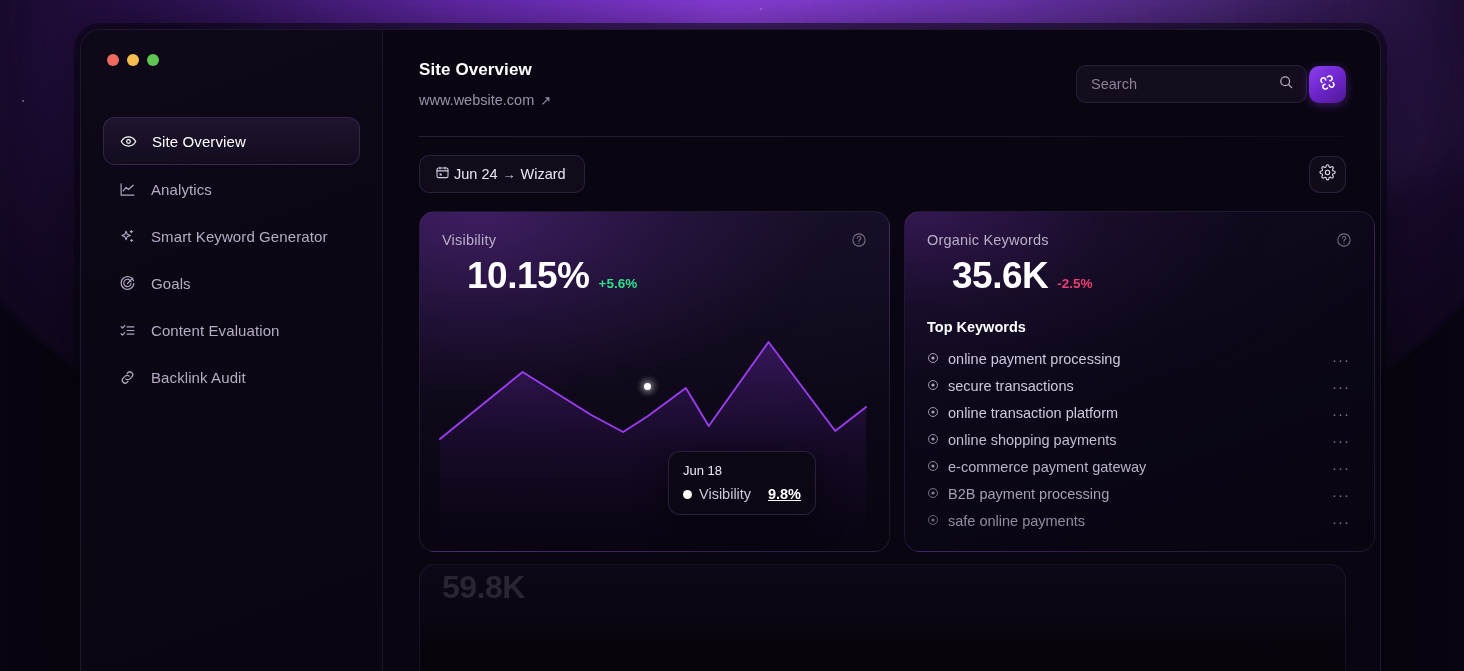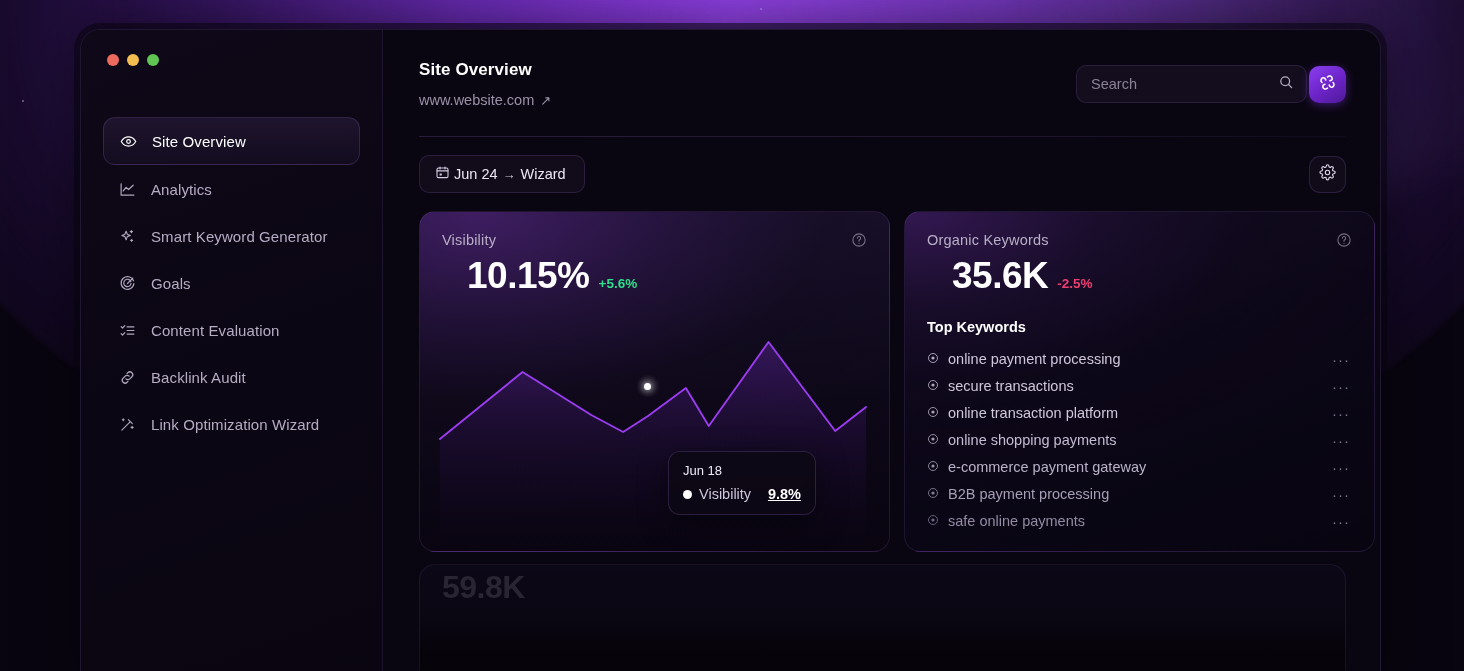--- a/index.html
+++ b/index.html
@@ -384,31 +384,20 @@
         <div class="nav-item">
           <span class="ic">
             <svg width="17" height="17" viewBox="0 0 24 24" fill="none" stroke="#b0a6bf" stroke-width="1.7" stroke-linecap="round" stroke-linejoin="round">
               <path d="M9.6 13.9a4 4 0 0 0 5.7 0l2.9-2.9a4 4 0 0 0-5.7-5.7l-1.2 1.2"></path>
               <path d="M14.4 10.1a4 4 0 0 0-5.7 0l-2.9 2.9a4 4 0 0 0 5.7 5.7l1.2-1.2"></path>
             </svg>
           </span>
           <span>Backlink Audit</span>
         </div>
 
-        <div class="nav-item">
-          <span class="ic">
-            <svg width="17" height="17" viewBox="0 0 24 24" fill="none" stroke="#b0a6bf" stroke-width="1.6" stroke-linecap="round" stroke-linejoin="round">
-              <path d="M4 20L16 8"></path>
-              <path d="M13.2 5.2l5.6 5.6"></path>
-              <path d="M18.5 14.5v3M20 16h-3"></path>
-              <path d="M6 4v2.6M7.3 5.3H4.7"></path>
-            </svg>
-          </span>
-          <span>Link Optimization Wizard</span>
-        </div>
 
       </nav>
     </aside>
 
     <section id="main">
 
       <div class="topbar">
         <div>
           <div class="page-title">Site Overview</div>
           <div class="page-sub">

